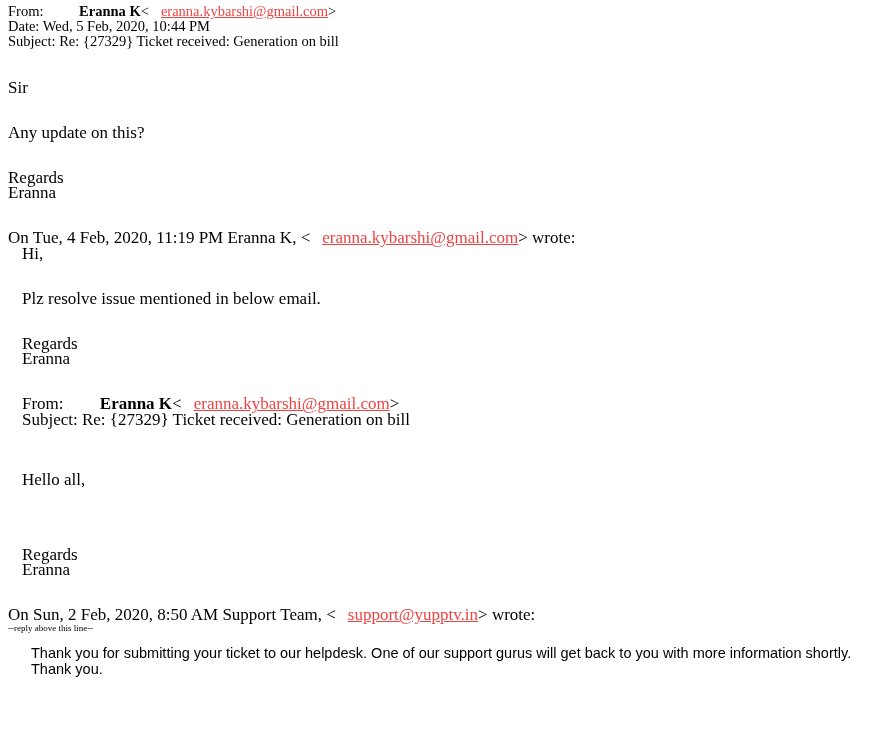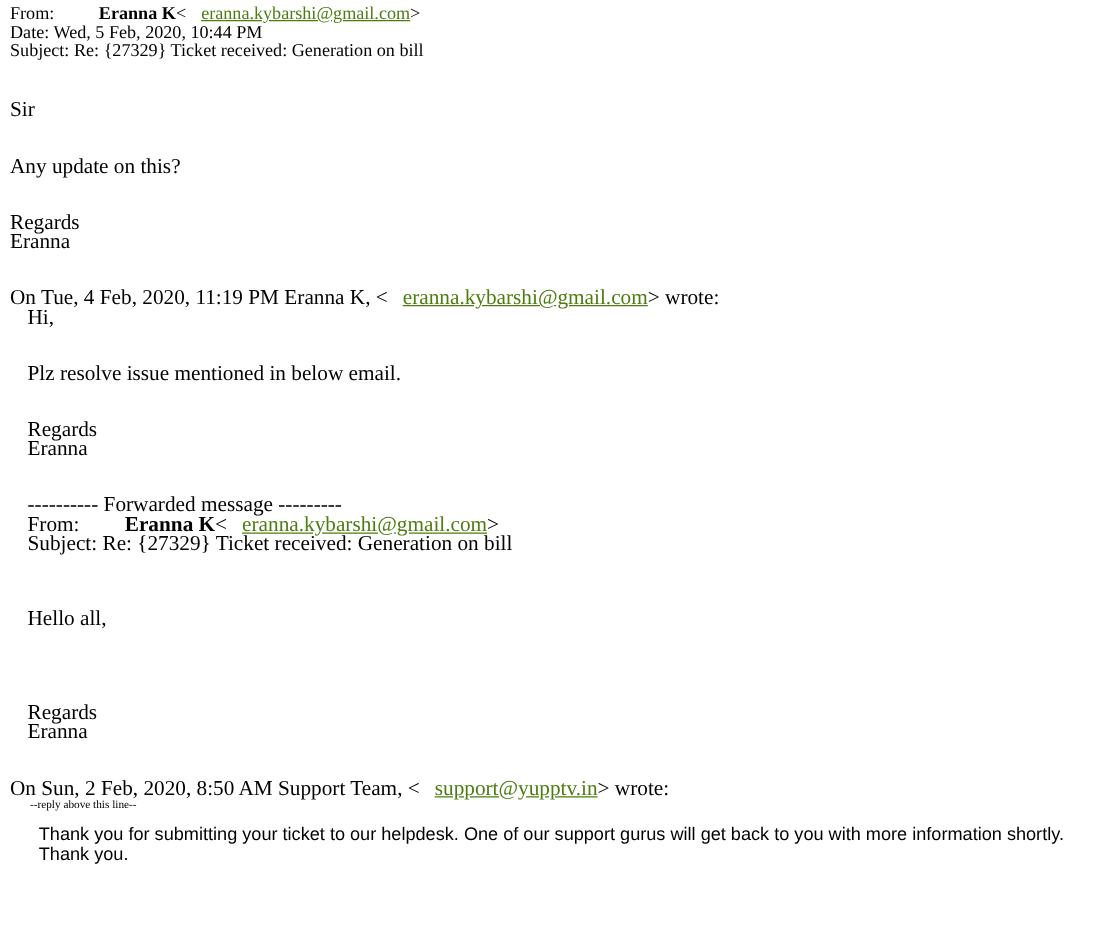--- a/index.html
+++ b/index.html
@@ -24,21 +24,21 @@
   }
   .hdr {
     font-family: "Liberation Serif", serif;
     font-size: 14.5px;
     line-height: 15.2px;
     white-space: nowrap;
   }
   .hdr-line { margin: 0; padding: 0; }
   b, .bold { font-weight: bold; margin-left: 32px; }
   a.lnk {
-    color: #4d7c0f;
+    color: #ef4444;
     text-decoration: underline;
     padding-left: 12px;
   }
   .blank-line { height: 15px; }
   .body-text {
     font-family: "Liberation Serif", serif;
     font-size: 17px;
     line-height: 15.2px;
     white-space: nowrap;
   }
@@ -104,21 +104,20 @@
       <div class="body-text">Hi,</div>
       <div class="blank-line"></div>
       <div class="blank-line"></div>
       <div class="body-text">Plz resolve issue mentioned in below email.</div>
       <div class="blank-line"></div>
       <div class="blank-line"></div>
       <div class="body-text">Regards</div>
       <div class="body-text">Eranna</div>
       <div class="blank-line"></div>
       <div class="blank-line"></div>
-      <div class="body-text">---------- Forwarded message ---------</div>
       <div class="body-text">
         <span>From:</span>
         <b>Eranna K</b><span>&lt;</span><a class="lnk" href="#">eranna.kybarshi@gmail.com</a><span>&gt;</span>
       </div>
       <div class="body-text">
         <span>Subject:</span>
         <span>Re: {27329} Ticket received: Generation on bill</span>
       </div>
       <div class="blank-line"></div>
       <div class="blank-line"></div>
@@ -134,19 +133,19 @@
 
     <div class="blank-line"></div>
     <div class="blank-line"></div>
 
     <div class="body-text">
       <span>On Sun, 2 Feb, 2020, 8:50 AM Support Team, &lt;</span><a class="lnk" href="#">support@yupptv.in</a><span>&gt; wrote:</span>
     </div>
   </div>
 
   <div>
-    <div class="tiny" style="margin-left:16px;">--reply above this line--</div>
+    <div class="tiny" style="margin-left:0;">--reply above this line--</div>
     <div style="height:11px;"></div>
     <div class="sans indent-ticket">Thank you for submitting your ticket to our helpdesk. One of our support gurus will get back to you with more information shortly. Thank you.</div>
 
   </div>
 
 </div>
 
 </body></html>

